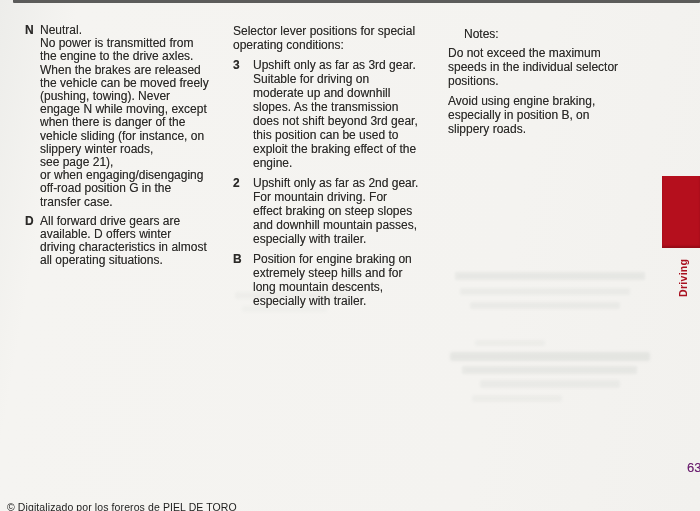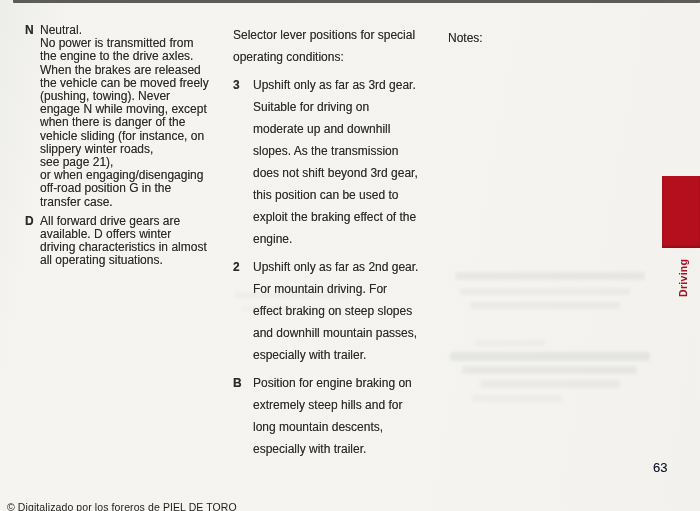--- a/index.html
+++ b/index.html
@@ -7,43 +7,43 @@
     width:700px;height:511px;position:relative;overflow:hidden;
     background:linear-gradient(100deg,#ededea 0%,#f5f4f1 10%,#f4f3f0 70%,#f2f1ee 100%);
     font-family:"Liberation Sans",sans-serif;
     color:#2b2a28;
     -webkit-font-smoothing:antialiased;
   }
   .scan-edge-top{
     position:absolute;top:0;left:13px;width:687px;height:3px;
     background:#474745;opacity:.88;border-radius:0 0 1px 1px;
   }
-  .col{position:absolute;font-size:12px;line-height:22px;}
+  .col{position:absolute;font-size:12px;line-height:14px;}
   .col, .col p{text-shadow:0 0 .6px rgba(43,42,40,.5);}
   .col-left{left:25px;top:24px;width:200px;line-height:13.2px;}
   .col-mid{left:233px;top:24px;width:204px;}
   .col-right{left:448px;top:27px;width:204px;}
   .entry{position:relative;padding-left:15px;margin-bottom:6px;}
   .col-mid .entry{padding-left:20px;}
   .marker{position:absolute;left:0;top:0;font-weight:bold;}
   .bodytext,.para,.col-header{margin:0;white-space:pre-line;}
   .col-header{margin-bottom:6px;}
-  .col-right .col-header{margin-bottom:5px;}
+  .col-right .col-header{margin-bottom:5px;margin-left:16px;}
   .para{margin-bottom:6px;}
   .tab-red{
     position:absolute;left:662px;top:176px;width:38px;height:72px;
     background:#b50f1d;box-shadow:inset 0 -2px 2px rgba(90,5,12,.35);
   }
   .tab-label{
     position:absolute;left:677px;top:251px;height:46px;
     writing-mode:vertical-rl;transform:rotate(180deg);
     font-size:10.5px;font-weight:bold;letter-spacing:.3px;color:#a91120;
   }
   .page-number{
-    position:absolute;left:653px;top:460px;font-size:13px;color:#0f172a;
+    position:absolute;left:687px;top:460px;font-size:13px;color:#701a75;
     text-shadow:0 0 .6px rgba(57,56,54,.5);
   }
   .credit{
     position:absolute;left:7px;top:501px;font-size:10.5px;color:#1d1d1c;
     letter-spacing:.1px;
   }
   .bleed{position:absolute;background:#7d8a84;filter:blur(1.5px);border-radius:2px;}
 </style>
 </head>
 <body>
@@ -103,20 +103,26 @@
     <span class="marker">B</span>
     <p class="bodytext">Position for engine braking on
 extremely steep hills and for
 long mountain descents,
 especially with trailer.</p>
   </div>
 </section>
 
 <section class="col col-right">
   <p class="col-header">Notes:</p>
+  <p class="para">Do not exceed the maximum
+speeds in the individual selector
+positions.</p>
+  <p class="para">Avoid using engine braking,
+especially in position B, on
+slippery roads.</p>
 </section>
 
 <div class="bleed" style="left:455px;top:272px;width:190px;height:8px;opacity:.10"></div>
 <div class="bleed" style="left:460px;top:288px;width:170px;height:7px;opacity:.07"></div>
 <div class="bleed" style="left:470px;top:302px;width:150px;height:7px;opacity:.08"></div>
 <div class="bleed" style="left:475px;top:340px;width:70px;height:6px;opacity:.06"></div>
 <div class="bleed" style="left:450px;top:352px;width:200px;height:9px;opacity:.12"></div>
 <div class="bleed" style="left:462px;top:366px;width:175px;height:8px;opacity:.10"></div>
 <div class="bleed" style="left:480px;top:380px;width:140px;height:8px;opacity:.08"></div>
 <div class="bleed" style="left:472px;top:395px;width:90px;height:7px;opacity:.06"></div>

